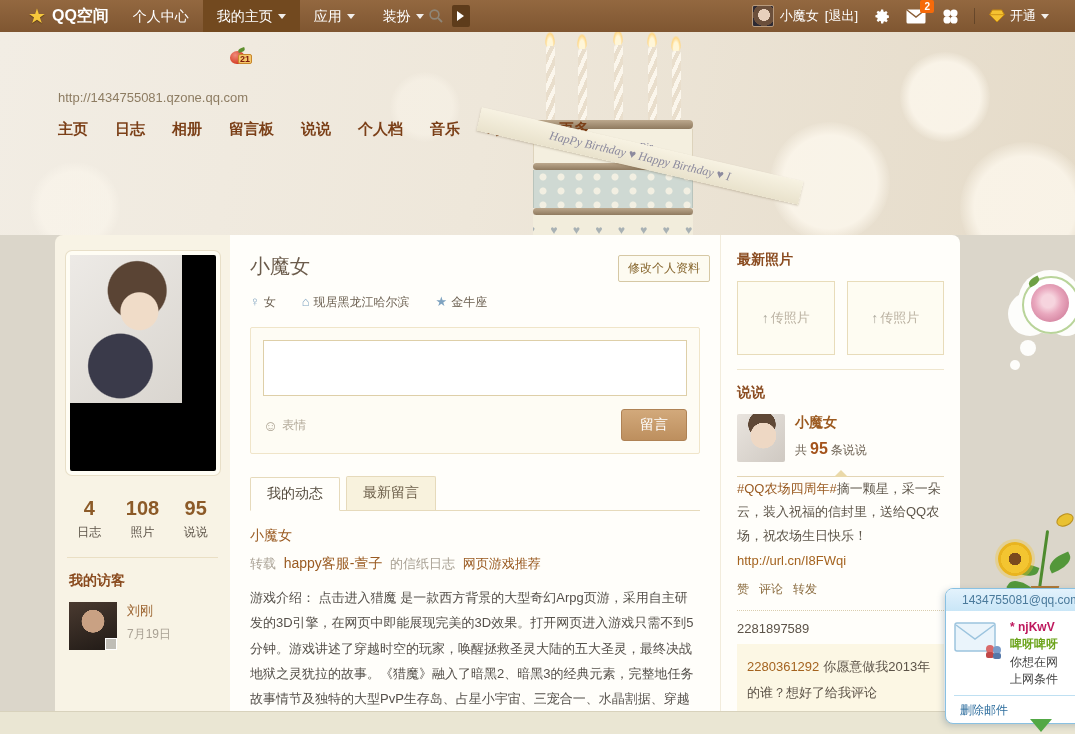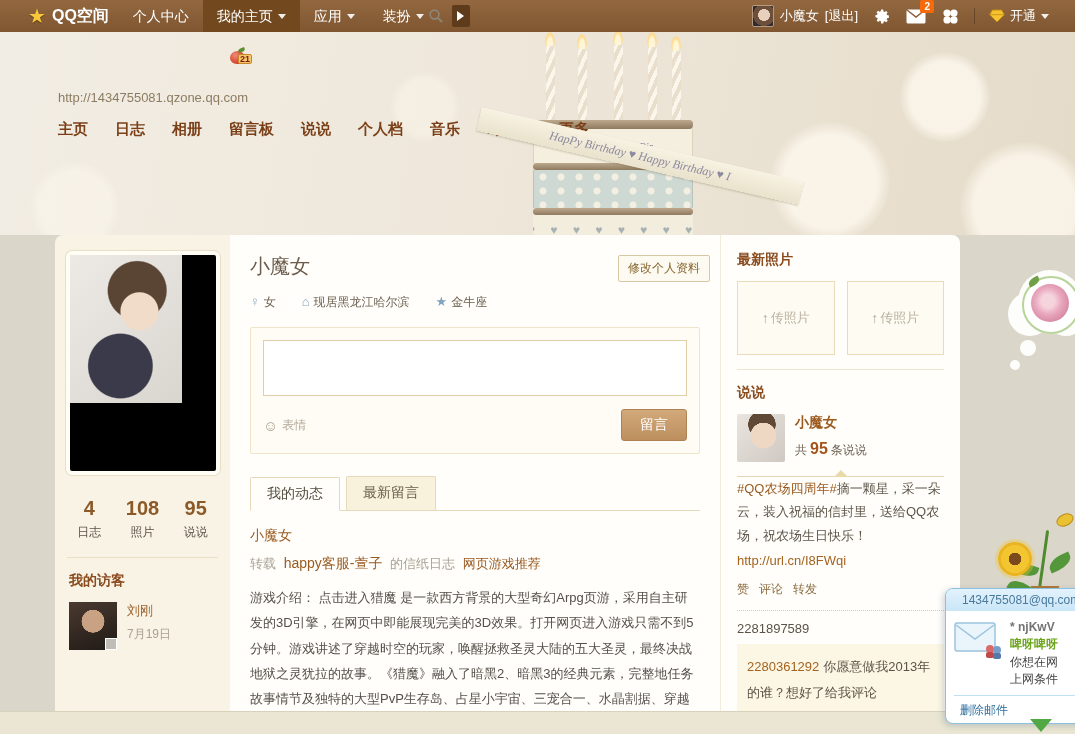--- a/index.html
+++ b/index.html
@@ -162,21 +162,21 @@
     clip-path:polygon(8% 0,92% 0,78% 100%,22% 100%);}
   
   .footer{position:absolute;left:0;bottom:0;width:100%;height:22px;background:#EAE6D3;border-top:1px solid #D8D2BC;z-index:20;}
   
   .mailpop{position:absolute;left:945px;top:588px;width:176px;height:134px;background:#fff;border:1px solid #89C1E2;
     border-radius:8px;box-shadow:-2px 2px 6px rgba(60,90,120,.25);z-index:40;overflow:hidden;}
   .mp-head{height:22px;background:linear-gradient(#E3F2FC,#C9E6F7);color:#4A7A9B;font-size:12px;line-height:22px;padding-left:16px;}
   .mp-body{display:flex;padding:8px 8px 4px;gap:8px;}
   .mp-env{position:relative;width:48px;height:40px;flex:none;}
   .mp-txt{font-size:12px;line-height:1.45;white-space:nowrap;}
-  .mp-sender{font-weight:bold;color:#737373;}
+  .mp-sender{font-weight:bold;color:#be185d;}
   .mp-subject{font-weight:bold;color:#6CA41C;}
   .mp-prev{color:#444;}
   .mp-div{border-top:1px solid #BFE0F2;margin:2px 8px 0;}
   .mp-del{padding:6px 0 0 14px;font-size:12px;color:#2E6E9E;cursor:pointer;}
   .green-arrow{position:absolute;left:1030px;top:719px;width:0;height:0;z-index:41;
     border-left:11px solid transparent;border-right:11px solid transparent;border-top:13px solid #52A845;}
 </style>
 </head>
 <body>
 

